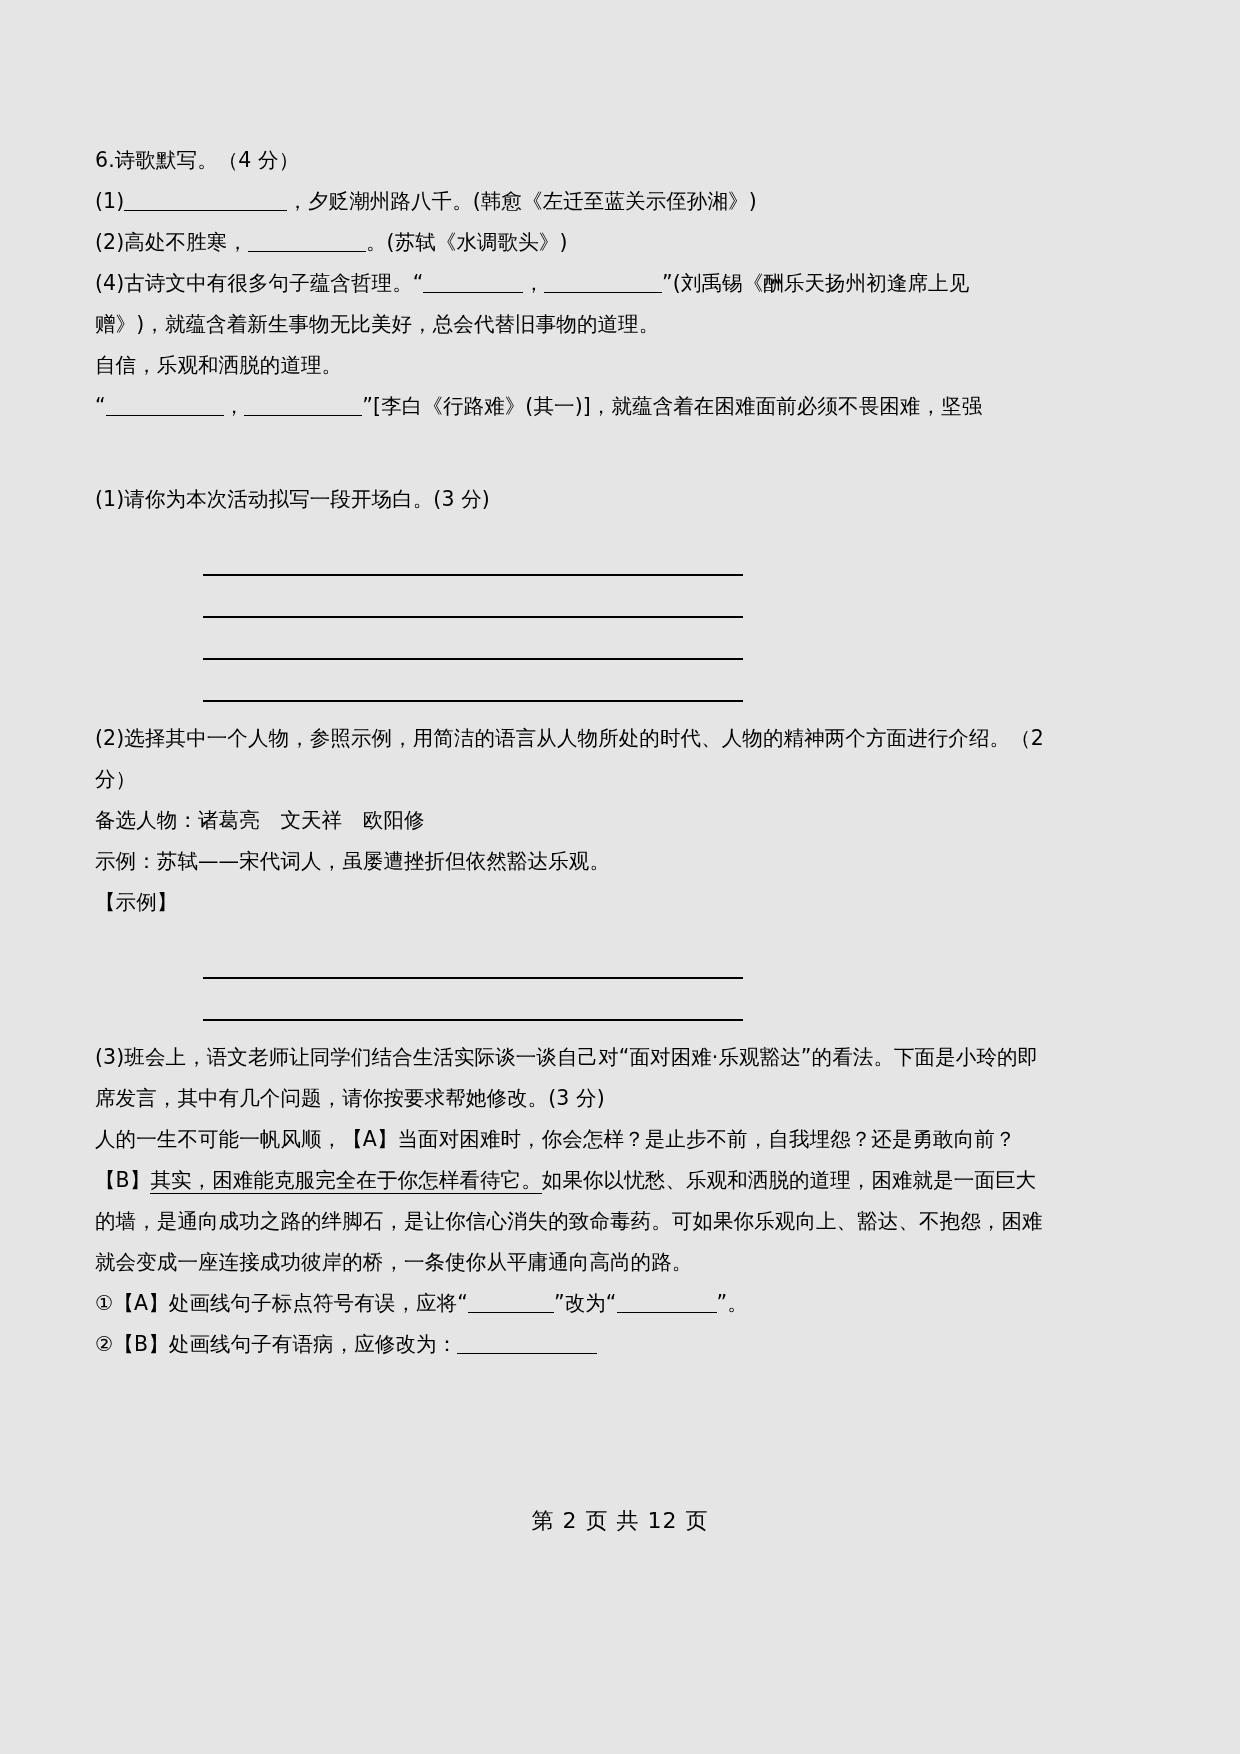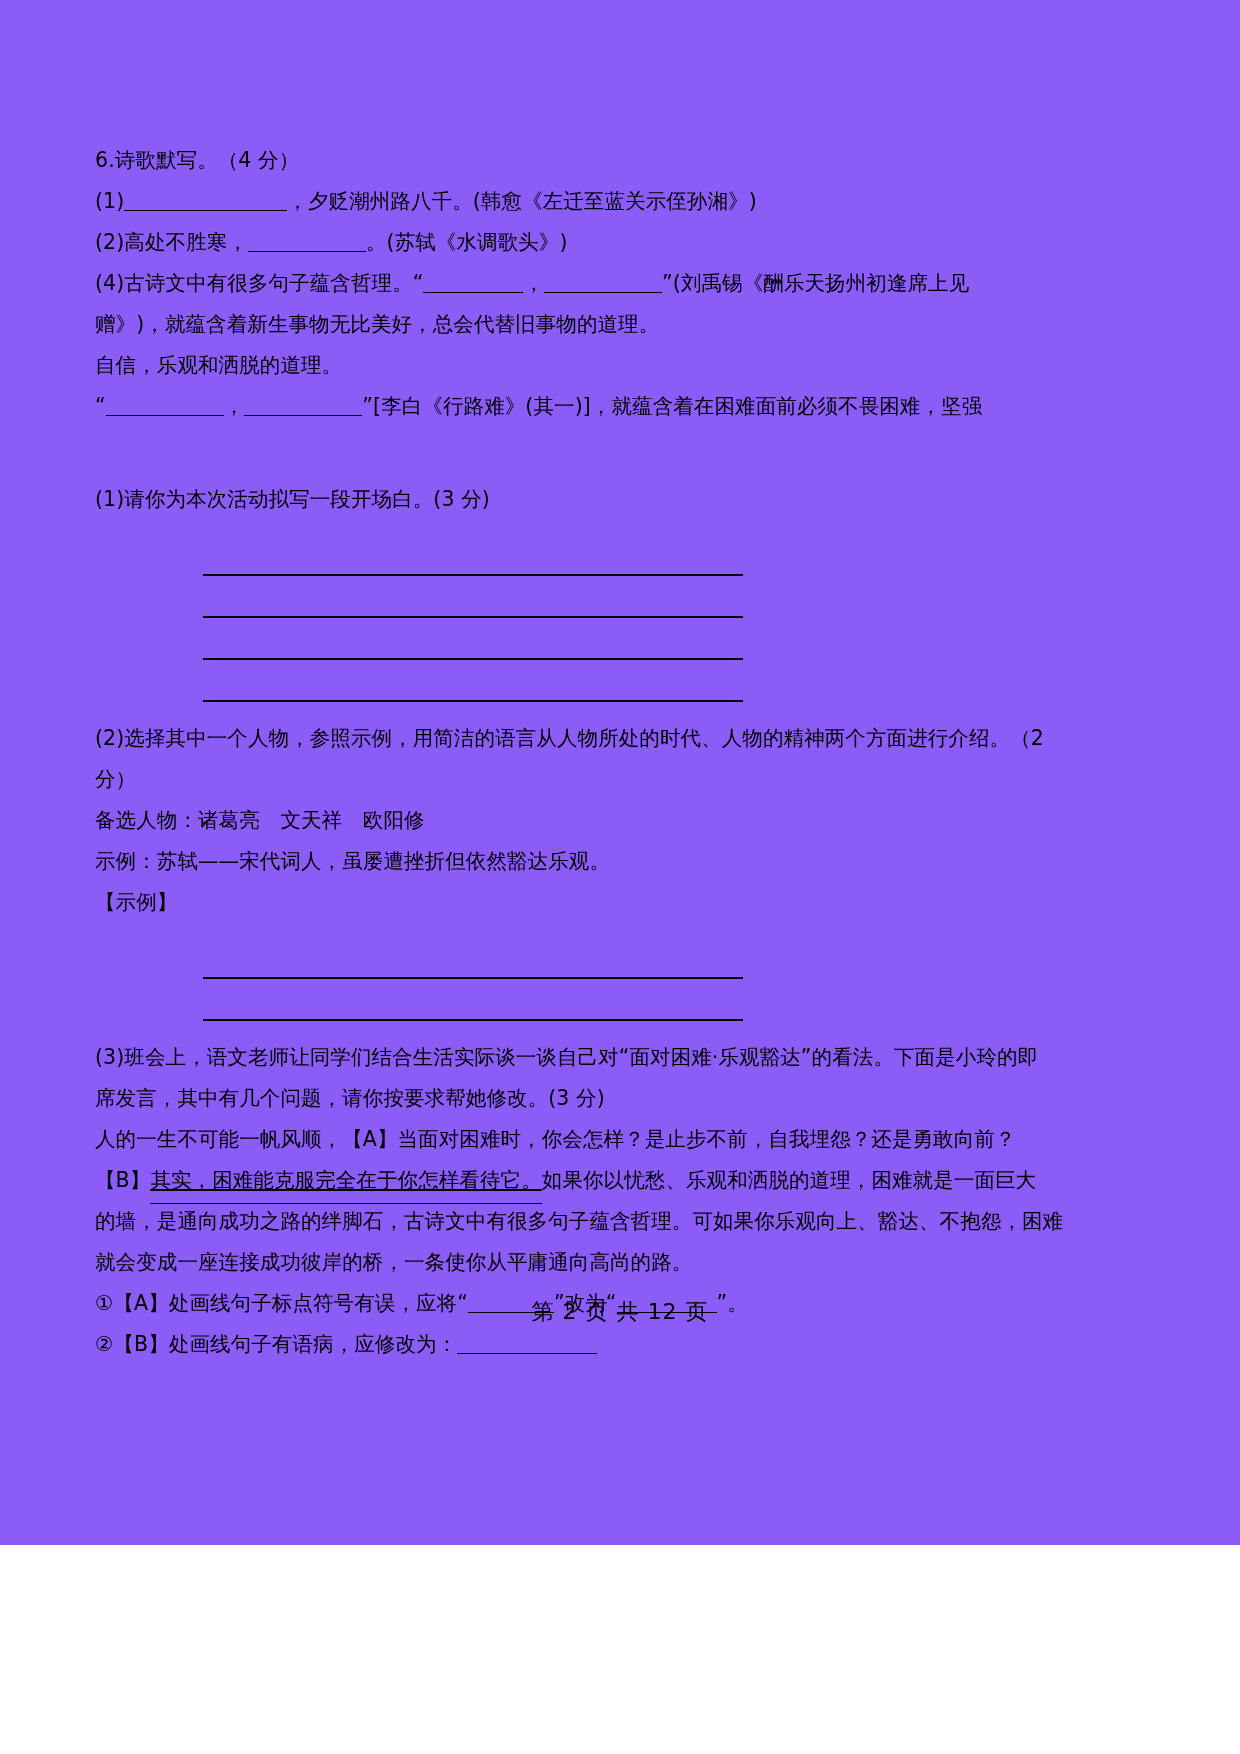--- a/index.html
+++ b/index.html
@@ -7,22 +7,22 @@
     padding: 0;
     background: #ffffff;
   }
   body {
     font-family: "DejaVu Sans", "Liberation Sans", sans-serif;
     color: #000000;
   }
   .page {
     position: relative;
     width: 1240px;
-    height: 1545px;
-    background: #8b5cf6;
+    height: 1754px;
+    background: #e5e5e5;
     box-sizing: border-box;
     padding: 140px 90px 0 95px;
     overflow: hidden;
   }
   .line {
     font-size: 20.5px;
     line-height: 41px;
     white-space: nowrap;
     letter-spacing: 0.1px;
   }
@@ -57,22 +57,21 @@
   .ans-line {
     width: 540px;
     margin-left: 108px;
     border-bottom: 2px solid #000;
     height: 40px;
   }
   .gap-sm { height: 16px; }
   .gap-lg { height: 52px; }
   .underlined-text {
     border-bottom: 1.8px solid #000;
-    padding-bottom: 11px;
-    text-decoration: underline;
+    padding-bottom: 1px;
   }
   .footer {
     position: absolute;
     left: 0;
     right: 0;
     bottom: 218px;
     text-align: center;
     font-size: 22px;
     letter-spacing: 1px;
   }
@@ -140,21 +139,21 @@
     <div class="para">
       <div class="wrapline">(3)班会上，语文老师让同学们结合生活实际谈一谈自己对“面对困难·乐观豁达”的看法。下面是小玲的即</div>
       <div class="wrapline">席发言，其中有几个问题，请你按要求帮她修改。(3 分)</div>
     </div>
 
     <div class="para">
       <div class="wrapline">人的一生不可能一帆风顺，【A】当面对困难时，你会怎样？是止步不前，自我埋怨？还是勇敢向前？</div>
       <div class="wrapline">
         <span>【B】</span><span class="underlined-text">其实，困难能克服完全在于你怎样看待它。</span><span>如果你以忧愁、乐观和洒脱的道理，困难就是一面巨大</span>
       </div>
-      <div class="wrapline">的墙，是通向成功之路的绊脚石，古诗文中有很多句子蕴含哲理。可如果你乐观向上、豁达、不抱怨，困难</div>
+      <div class="wrapline">的墙，是通向成功之路的绊脚石，是让你信心消失的致命毒药。可如果你乐观向上、豁达、不抱怨，困难</div>
       <div class="wrapline">就会变成一座连接成功彼岸的桥，一条使你从平庸通向高尚的路。</div>
     </div>
 
     <div class="wrapline">
       <span>①【A】处画线句子标点符号有误，应将“</span><span class="blank b-hs"></span><span>”改为“</span><span class="blank b-sm"></span><span>”。</span>
     </div>
 
     <div class="wrapline">
       <span>②【B】处画线句子有语病，应修改为：</span><span class="blank b-lg"></span>
     </div>

